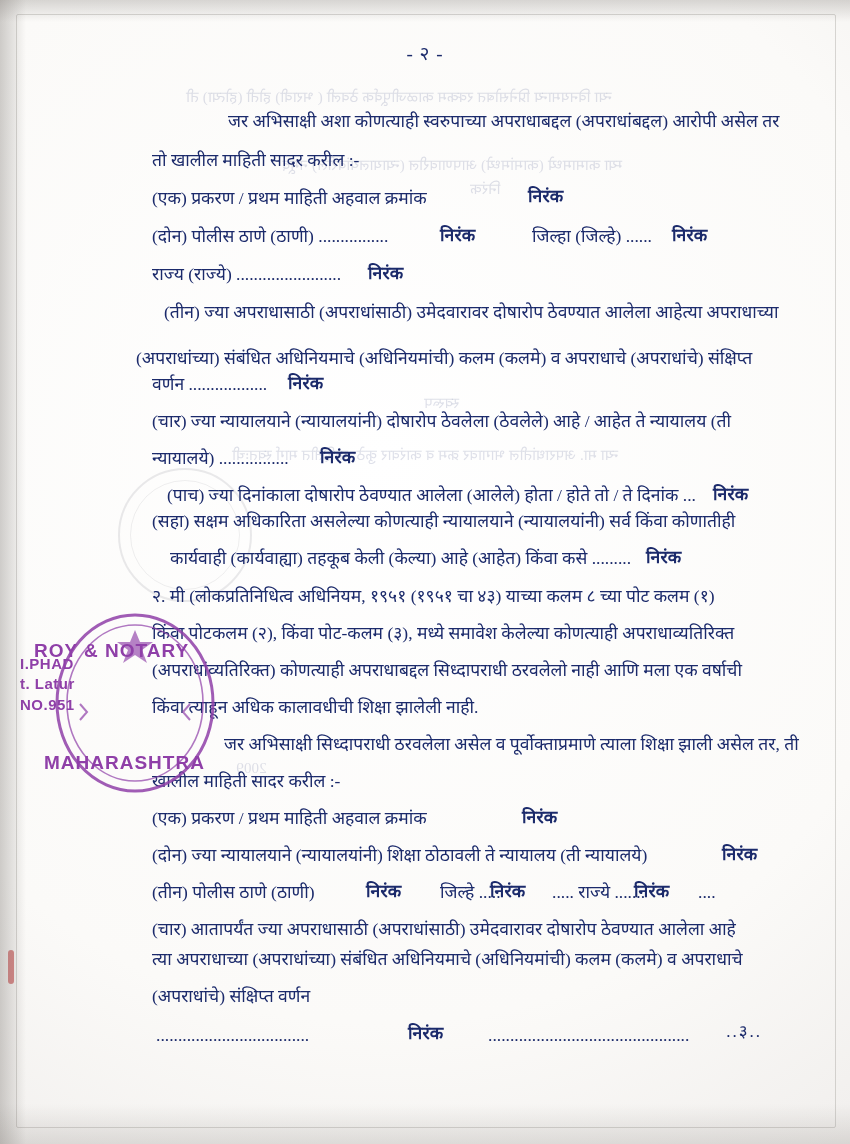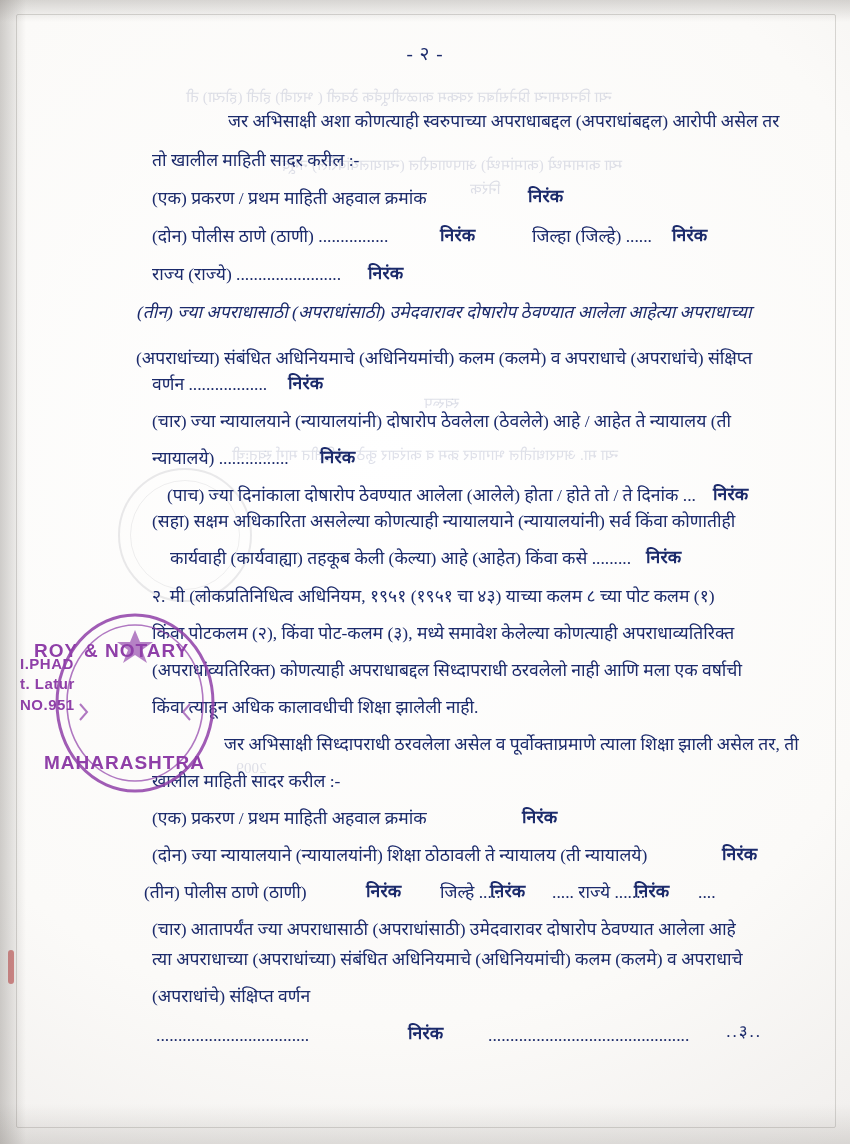--- a/index.html
+++ b/index.html
@@ -192,21 +192,21 @@
         <div class="ln" style="left: 228px; top: 113px;">जर अभिसाक्षी अशा कोणत्याही स्वरुपाच्या अपराधाबद्दल (अपराधांबद्दल) आरोपी असेल तर</div>
         <div class="ln" style="left: 152px; top: 152px;">तो खालील माहिती सादर करील :-</div>
         <div class="ln" style="left: 152px; top: 190px;">(एक)   प्रकरण / प्रथम माहिती अहवाल क्रमांक</div>
         <div class="ln nir" style="left: 528px; top: 188px;">निरंक</div>
         <div class="ln" style="left: 152px; top: 228px;">(दोन)   पोलीस ठाणे (ठाणी) ................</div>
         <div class="ln nir" style="left: 440px; top: 227px;">निरंक</div>
         <div class="ln" style="left: 532px; top: 228px; text-align: center;">जिल्हा (जिल्हे) ......</div>
         <div class="ln nir" style="left: 672px; top: 227px;">निरंक</div>
         <div class="ln" style="left: 152px; top: 266px;">राज्य (राज्ये) ........................</div>
         <div class="ln nir" style="left: 368px; top: 265px;">निरंक</div>
-        <div class="ln" style="left: 137px; top: 304px; font-style: italic;">(तीन)  ज्या अपराधासाठी (अपराधांसाठी) उमेदवारावर दोषारोप ठेवण्यात आलेला आहेत्या अपराधाच्या</div>
+        <div class="ln" style="left: 164px; top: 304px;">(तीन)  ज्या अपराधासाठी (अपराधांसाठी) उमेदवारावर दोषारोप ठेवण्यात आलेला आहेत्या अपराधाच्या</div>
         <div class="ln" style="left: 136px; top: 340px; margin-top: 10px;">(अपराधांच्या) संबंधित अधिनियमाचे (अधिनियमांची) कलम (कलमे) व अपराधाचे (अपराधांचे) संक्षिप्त</div>
         <div class="ln" style="left: 152px; top: 376px;">वर्णन ..................</div>
         <div class="ln nir" style="left: 288px; top: 375px;">निरंक</div>
         <div class="ln" style="left: 152px; top: 413px;">(चार)  ज्या न्यायालयाने (न्यायालयांनी) दोषारोप ठेवलेला (ठेवलेले) आहे / आहेत ते न्यायालय (ती</div>
         <div class="ln" style="left: 152px; top: 450px;">न्यायालये) ................</div>
         <div class="ln nir" style="left: 320px; top: 449px;">निरंक</div>
         <div class="ln" style="left: 167px; top: 487px;">(पाच)  ज्या दिनांकाला दोषारोप ठेवण्यात आलेला (आलेले) होता / होते तो / ते दिनांक ...</div>
         <div class="ln nir" style="left: 713px; top: 486px;">निरंक</div>
         <div class="ln" style="left: 152px; top: 513px;">(सहा)  सक्षम अधिकारिता असलेल्या कोणत्याही न्यायालयाने (न्यायालयांनी) सर्व किंवा कोणातीही</div>
         <div class="ln" style="left: 152px; top: 550px; margin-left: 18px;">कार्यवाही (कार्यवाह्या) तहकूब केली (केल्या) आहे (आहेत) किंवा कसे .........</div>
@@ -214,21 +214,21 @@
         <div class="ln" style="left: 152px; top: 588px;">२.        मी (लोकप्रतिनिधित्व अधिनियम, १९५१ (१९५१ चा ४३) याच्या कलम ८ च्या पोट कलम (१)</div>
         <div class="ln" style="left: 152px; top: 625px;">किंवा पोटकलम (२), किंवा पोट-कलम (३),  मध्ये समावेश केलेल्या कोणत्याही अपराधाव्यतिरिक्त</div>
         <div class="ln" style="left: 152px; top: 662px;">(अपराधांव्यतिरिक्त) कोणत्याही अपराधाबद्दल सिध्दापराधी ठरवलेलो नाही आणि मला एक वर्षाची</div>
         <div class="ln" style="left: 152px; top: 699px;">किंवा त्याहून अधिक कालावधीची शिक्षा झालेली नाही.</div>
         <div class="ln" style="left: 224px; top: 736px;">जर अभिसाक्षी सिध्दापराधी ठरवलेला असेल व पूर्वोक्ताप्रमाणे त्याला शिक्षा झाली असेल तर, ती</div>
         <div class="ln" style="left: 152px; top: 773px;">खालील माहिती सादर करील :-</div>
         <div class="ln" style="left: 152px; top: 810px;">(एक)   प्रकरण / प्रथम माहिती अहवाल क्रमांक</div>
         <div class="ln nir" style="left: 522px; top: 809px;">निरंक</div>
         <div class="ln" style="left: 152px; top: 847px;">(दोन)   ज्या न्यायालयाने (न्यायालयांनी) शिक्षा ठोठावली ते न्यायालय (ती न्यायालये)</div>
         <div class="ln nir" style="left: 722px; top: 846px;">निरंक</div>
-        <div class="ln" style="left: 144px; top: 884px;">(तीन)   पोलीस ठाणे (ठाणी)</div>
+        <div class="ln" style="left: 152px; top: 884px;">(तीन)   पोलीस ठाणे (ठाणी)</div>
         <div class="ln nir" style="left: 366px; top: 883px;">निरंक</div>
         <div class="ln" style="left: 440px; top: 884px;">जिल्हे .....</div>
         <div class="ln nir" style="left: 490px; top: 883px;">निरंक</div>
         <div class="ln" style="left: 552px; top: 884px;">..... राज्ये .......</div>
         <div class="ln nir" style="left: 634px; top: 883px;">निरंक</div>
         <div class="ln" style="left: 698px; top: 884px;">....</div>
         <div class="ln" style="left: 152px; top: 921px;">(चार)   आतापर्यंत ज्या अपराधासाठी (अपराधांसाठी) उमेदवारावर दोषारोप ठेवण्यात आलेला आहे</div>
         <div class="ln" style="left: 152px; top: 951px;">त्या अपराधाच्या (अपराधांच्या) संबंधित अधिनियमाचे (अधिनियमांची) कलम (कलमे) व अपराधाचे</div>
         <div class="ln" style="left: 152px; top: 988px;">(अपराधांचे) संक्षिप्त वर्णन</div>
         <div class="ln" style="left: 156px; top: 1027px;">...................................</div>

